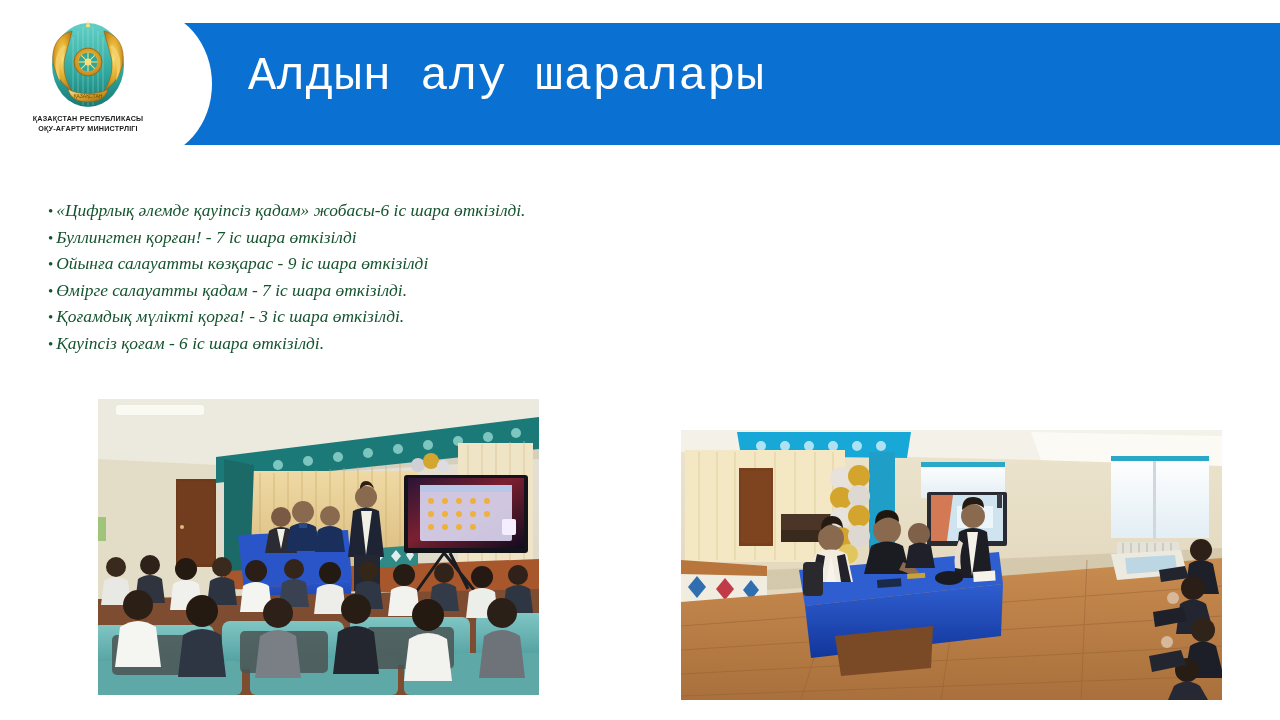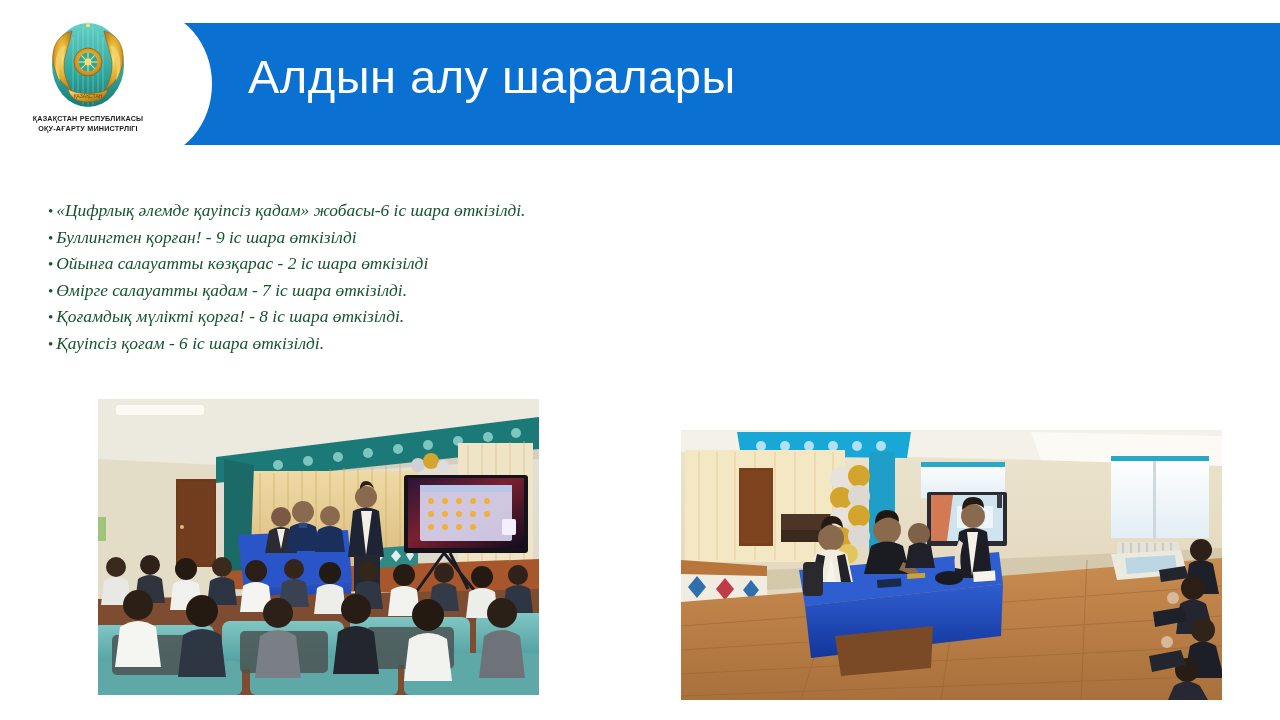--- a/index.html
+++ b/index.html
@@ -42,21 +42,21 @@
     border-radius: 50%;
   }
   .banner-title {
     position: absolute;
     left: 248px;
     top: 40px;
     width: 1000px;
     height: 74px;
     line-height: 74px;
     color: #ffffff;
-    font-family: Liberation Sans, sans-serif;
+    font-family: Liberation Mono, monospace;
     font-size: 47px;
     font-weight: 400;
     letter-spacing: 0.5px;
     white-space: nowrap;
   }
 
   
   .emblem-block {
     position: absolute;
     left: 18px;
@@ -210,30 +210,30 @@
       <div>ОҚУ-АҒАРТУ МИНИСТРЛІГІ</div>
     </div>
   </div>
 </div>
 
 <div class="bullet-list">
   <div class="bullet-line">
     <span class="dot">•</span><span>«Цифрлық әлемде қауіпсіз қадам» жобасы-6 іс шара өткізілді.</span>
   </div>
   <div class="bullet-line">
-    <span class="dot">•</span><span>Буллингтен қорған! -  9 іс шара өткізілді</span>
+    <span class="dot">•</span><span>Буллингтен қорған! -  7 іс шара өткізілді</span>
   </div>
   <div class="bullet-line">
-    <span class="dot">•</span><span>Ойынға салауатты көзқарас - 2 іс шара өткізілді</span>
+    <span class="dot">•</span><span>Ойынға салауатты көзқарас - 9 іс шара өткізілді</span>
   </div>
   <div class="bullet-line">
     <span class="dot">•</span><span>Өмірге салауатты қадам - 7 іс шара өткізілді.</span>
   </div>
   <div class="bullet-line">
-    <span class="dot">•</span><span>Қоғамдық мүлікті қорға! - 8 іс шара өткізілді.</span>
+    <span class="dot">•</span><span>Қоғамдық мүлікті қорға! - 3 іс шара өткізілді.</span>
   </div>
   <div class="bullet-line">
     <span class="dot">•</span><span>Қауіпсіз қоғам - 6 іс шара өткізілді.</span>
   </div>
 </div>
 
 <div class="right-text">
 </div>
 
 <div class="photo photo-1">

